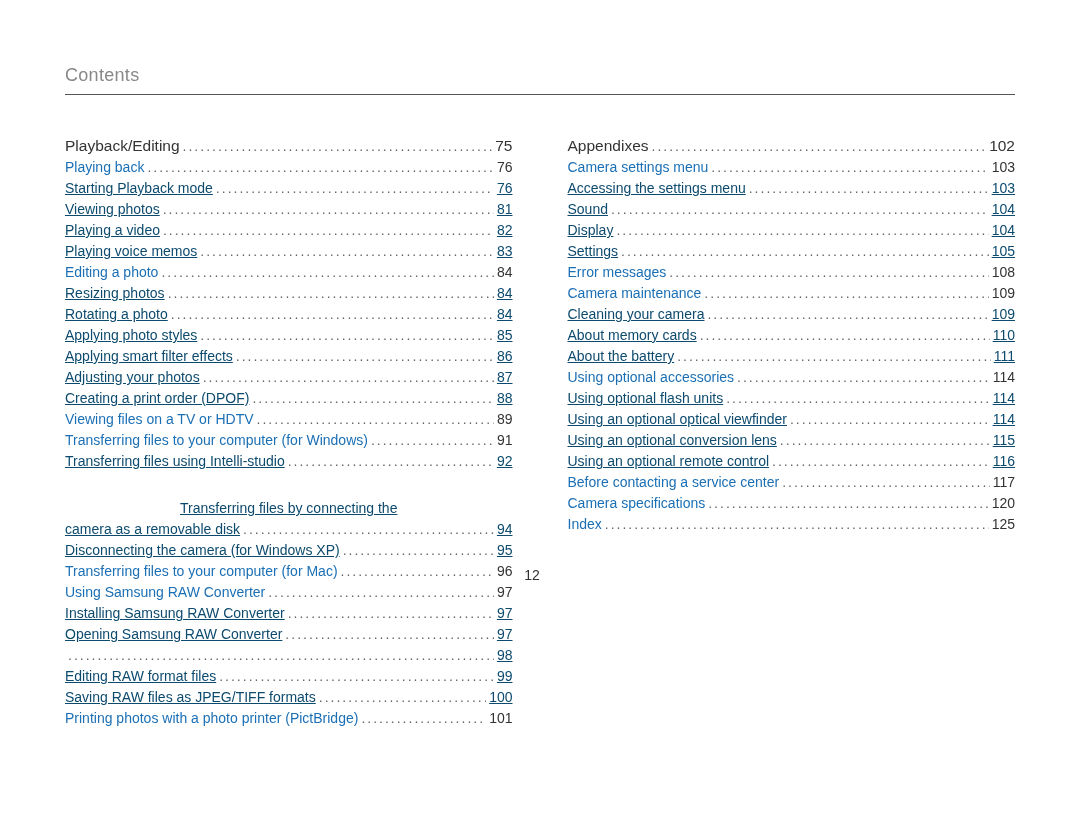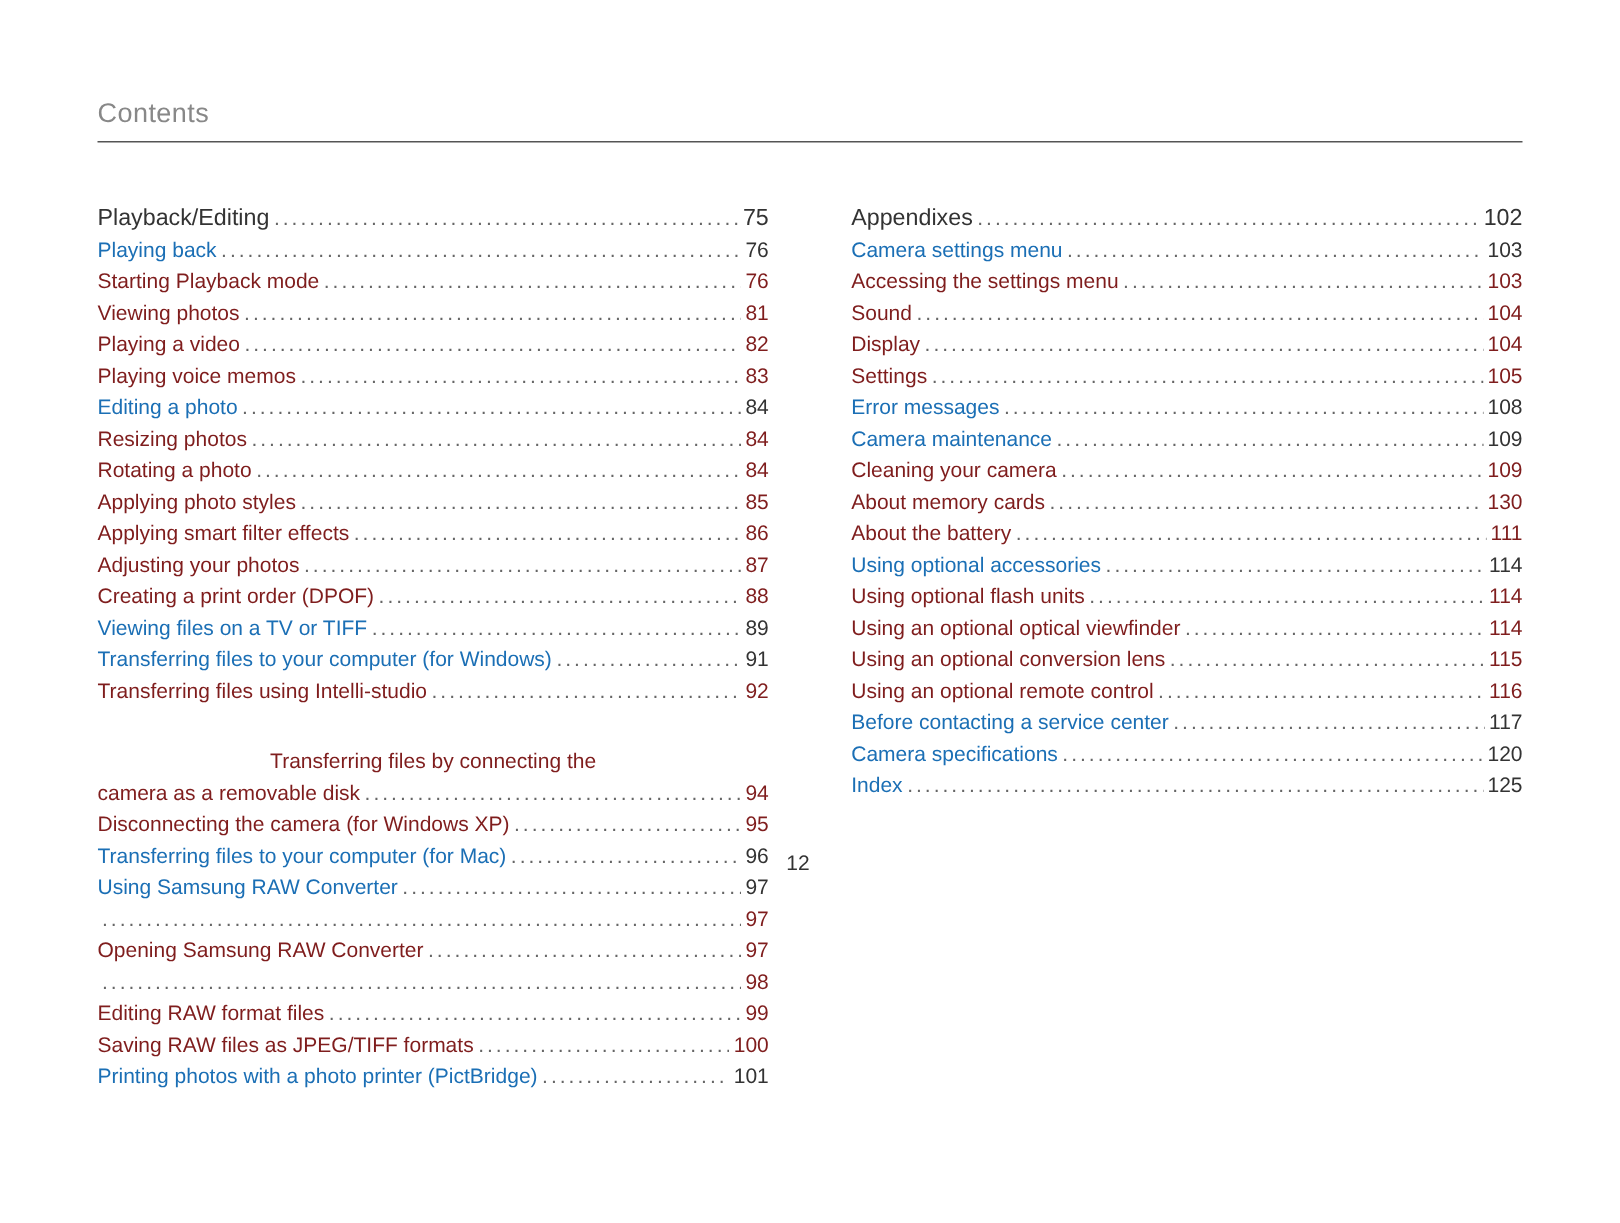--- a/index.html
+++ b/index.html
@@ -60,21 +60,21 @@
     font-size: 14px;
     line-height: 21px;
   }
   .entry-multi .first-line {
     display: block;
     margin-top: 26px;
   }
   .level-section .label, .level-section .pg { font-size: 15.5px; color: #333; }
   .level-link .label { color: #1b6fb5; }
   .level-link .pg { color: #333; }
-  .level-sub .label, .level-sub .pg { color: #7f1d1d; }
+  .level-sub .label, .level-sub .pg { color: #0c4a6e; text-decoration: underline; }
   .pagenum {
     position: absolute;
     bottom: 30px;
     left: 0;
     right: 16px;
     text-align: center;
     font-size: 14px;
     color: #333;
   }
 </style>
@@ -144,21 +144,21 @@
           <span class="label">Adjusting your photos </span>
           <span class="leader">........................................................................................................................................................................................................</span>
           <span class="pg"> 87</span>
         </div>
         <div class="entry level-sub">
           <span class="label">Creating a print order (DPOF) </span>
           <span class="leader">........................................................................................................................................................................................................</span>
           <span class="pg"> 88</span>
         </div>
         <div class="entry level-link">
-          <span class="label">Viewing files on a TV or TIFF </span>
+          <span class="label">Viewing files on a TV or HDTV </span>
           <span class="leader">........................................................................................................................................................................................................</span>
           <span class="pg"> 89</span>
         </div>
         <div class="entry level-link">
           <span class="label">Transferring files to your computer (for Windows) </span>
           <span class="leader">........................................................................................................................................................................................................</span>
           <span class="pg"> 91</span>
         </div>
         <div class="entry level-sub">
           <span class="label">Transferring files using Intelli-studio </span>
@@ -182,20 +182,21 @@
           <span class="label">Transferring files to your computer (for Mac) </span>
           <span class="leader">........................................................................................................................................................................................................</span>
           <span class="pg"> 96</span>
         </div>
         <div class="entry level-link">
           <span class="label">Using Samsung RAW Converter </span>
           <span class="leader">........................................................................................................................................................................................................</span>
           <span class="pg"> 97</span>
         </div>
         <div class="entry level-sub">
+          <span class="label">Installing Samsung RAW Converter </span>
           <span class="leader">........................................................................................................................................................................................................</span>
           <span class="pg"> 97</span>
         </div>
         <div class="entry level-sub">
           <span class="label">Opening Samsung RAW Converter </span>
           <span class="leader">........................................................................................................................................................................................................</span>
           <span class="pg"> 97</span>
         </div>
         <div class="entry level-sub">
           <span class="leader">........................................................................................................................................................................................................</span>
@@ -259,21 +260,21 @@
           <span class="pg"> 109</span>
         </div>
         <div class="entry level-sub">
           <span class="label">Cleaning your camera </span>
           <span class="leader">........................................................................................................................................................................................................</span>
           <span class="pg"> 109</span>
         </div>
         <div class="entry level-sub">
           <span class="label">About memory cards </span>
           <span class="leader">........................................................................................................................................................................................................</span>
-          <span class="pg"> 130</span>
+          <span class="pg"> 110</span>
         </div>
         <div class="entry level-sub">
           <span class="label">About the battery </span>
           <span class="leader">........................................................................................................................................................................................................</span>
           <span class="pg"> 111</span>
         </div>
         <div class="entry level-link">
           <span class="label">Using optional accessories </span>
           <span class="leader">........................................................................................................................................................................................................</span>
           <span class="pg"> 114</span>

